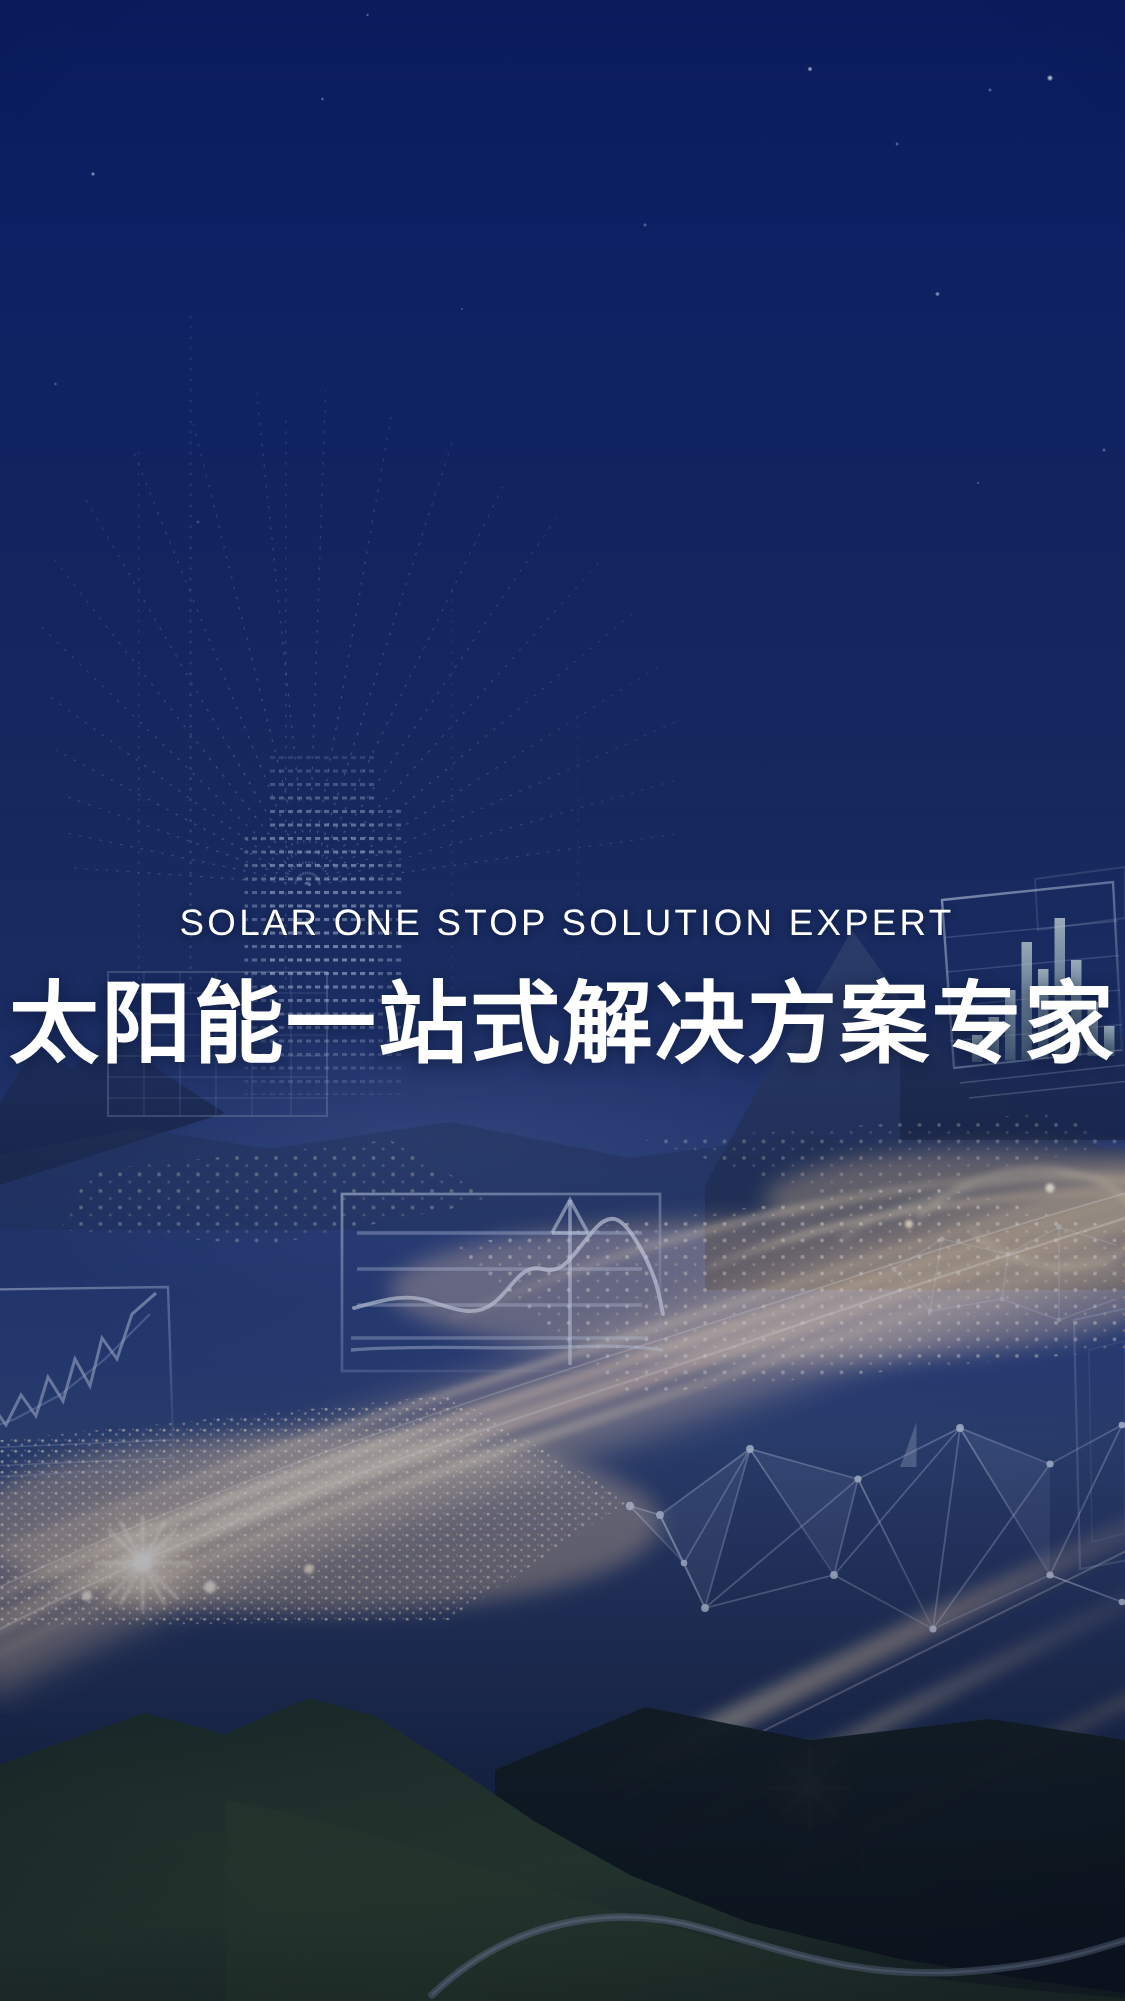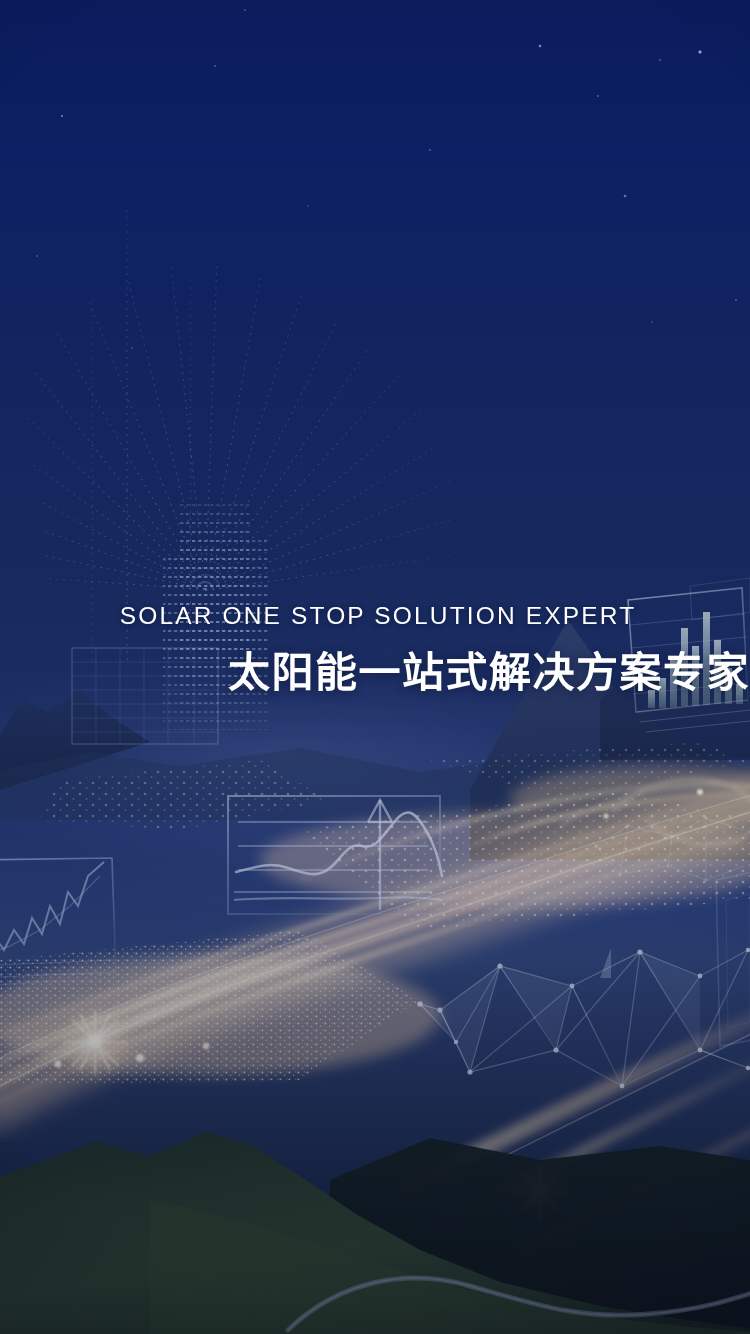--- a/index.html
+++ b/index.html
@@ -128,28 +128,27 @@
     letter-spacing: 2.15px;
     font-weight: 400;
     color: #ffffff;
     line-height: 1;
     margin: 0 0 0 6px;
     text-shadow: 0 1px 5px rgba(6,14,40,0.55);
     white-space: nowrap;
   }
   .headline {
     margin: 22px 0 0 0;
-    font-size: 42px;
+    font-size: 60px;
     font-weight: 700;
     color: #ffffff;
     line-height: 1.06;
     letter-spacing: 1.5px;
     text-shadow: 0 2px 10px rgba(6,14,40,0.50);
     white-space: nowrap;
-    text-align: right;
   }
 </style>
 </head>
 <body>
 
 <div id="hero">
 
   <div class="layer sky"></div>
   <div class="layer sky-haze"></div>
   <div class="layer stars"></div>

